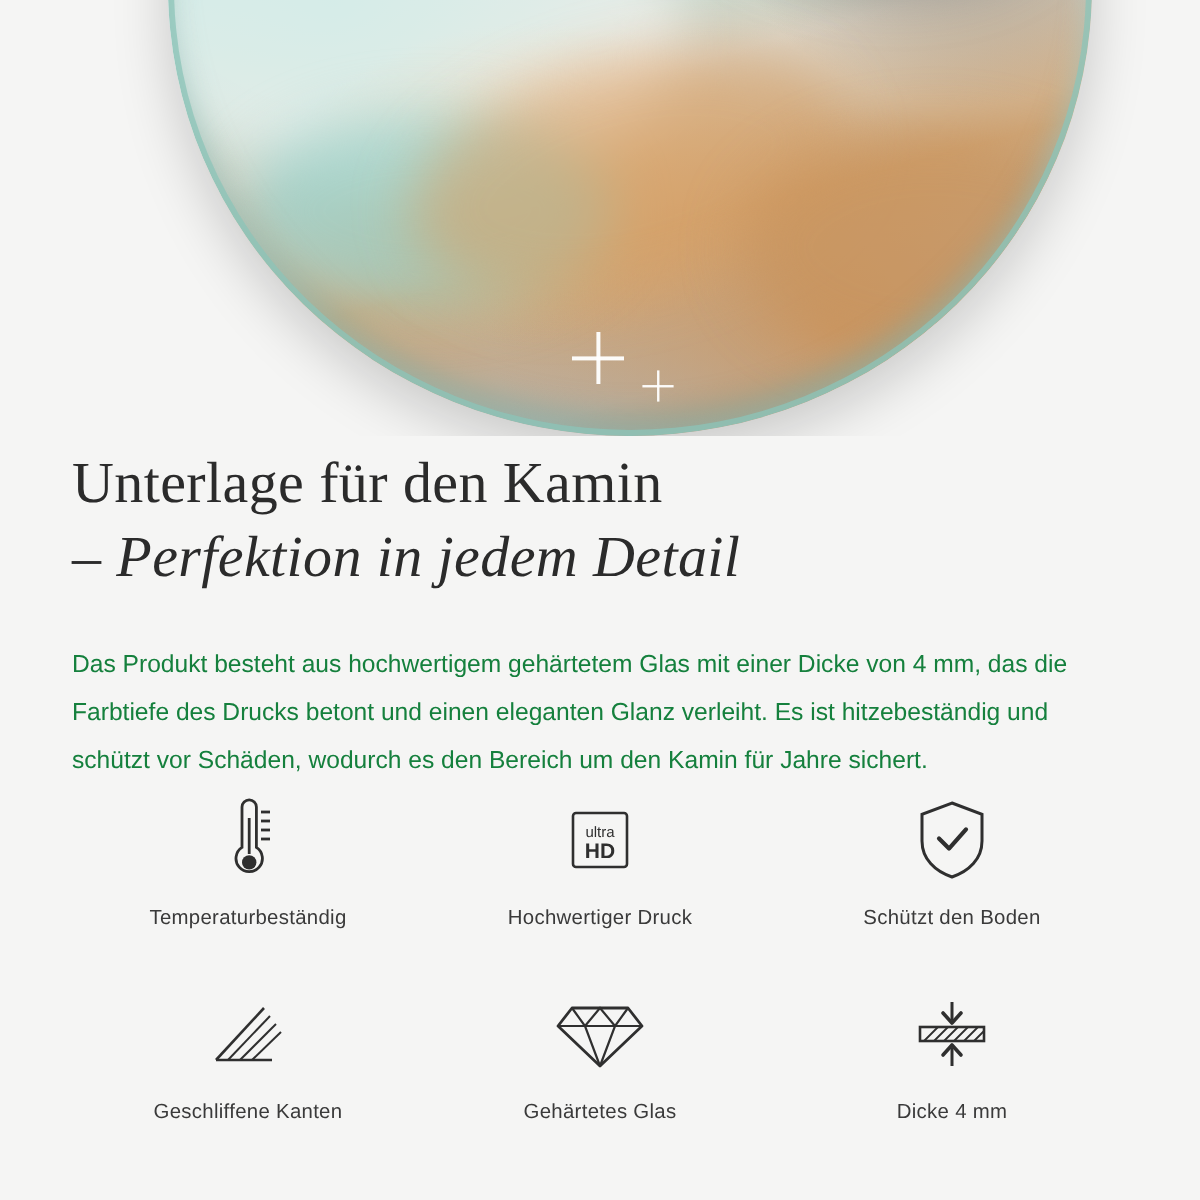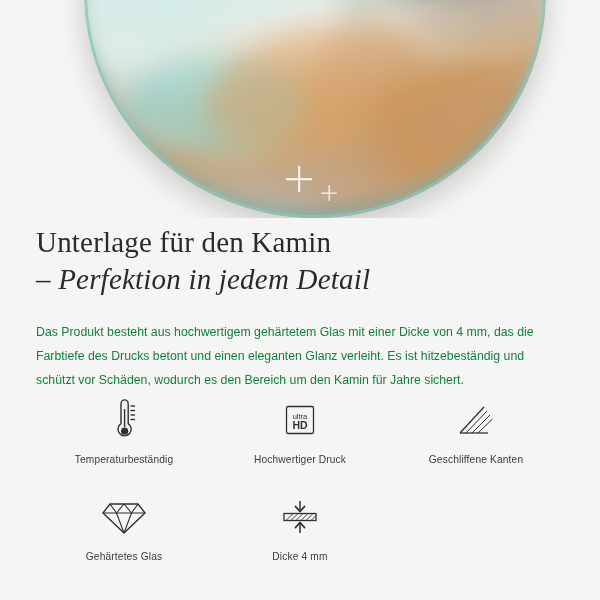--- a/index.html
+++ b/index.html
@@ -194,20 +194,29 @@
       <div class="ficon">
         <svg width="44" height="44" viewBox="0 0 44 44">
           <rect x="8.5" y="8.5" width="27" height="27" rx="1.5" fill="none" stroke="#2f2f2f" stroke-width="1.3"></rect>
           <text x="22" y="20.5" text-anchor="middle" font-family="Liberation Sans, sans-serif" font-size="7.5" fill="#2f2f2f">ultra</text>
           <text x="22" y="31" text-anchor="middle" font-family="Liberation Sans, sans-serif" font-size="10.5" font-weight="bold" fill="#2f2f2f">HD</text>
         </svg>
       </div>
       <div class="flabel">Hochwertiger Druck</div>
     </div>
 
+    <div class="feature">
+      <div class="ficon">
+        <svg width="42" height="46" viewBox="0 0 42 46">
+          <path d="M21 4.5 L36 10.2 V23.5 C36 32.5 29.5 38.6 21 41.5 C12.5 38.6 6 32.5 6 23.5 V10.2 Z" fill="none" stroke="#2f2f2f" stroke-width="1.5"></path>
+          <path d="M14.5 22.3 l5 5 8.5 -9.6" fill="none" stroke="#2f2f2f" stroke-width="2.1" stroke-linecap="round" stroke-linejoin="round"></path>
+        </svg>
+      </div>
+      <div class="flabel">Schützt den Boden</div>
+    </div>
 
     <div class="feature">
       <div class="ficon">
         <svg width="44" height="42" viewBox="0 0 44 42">
           <path d="M6 34 H34" stroke="#2f2f2f" stroke-width="1.3"></path>
           <path d="M6 34 L30 8" stroke="#2f2f2f" stroke-width="1.3"></path>
           <path d="M12 34 L33 12" stroke="#2f2f2f" stroke-width="1"></path>
           <path d="M18 34 L36 16" stroke="#2f2f2f" stroke-width="1"></path>
           <path d="M24 34 L38.5 20" stroke="#2f2f2f" stroke-width="1"></path>
         </svg>

